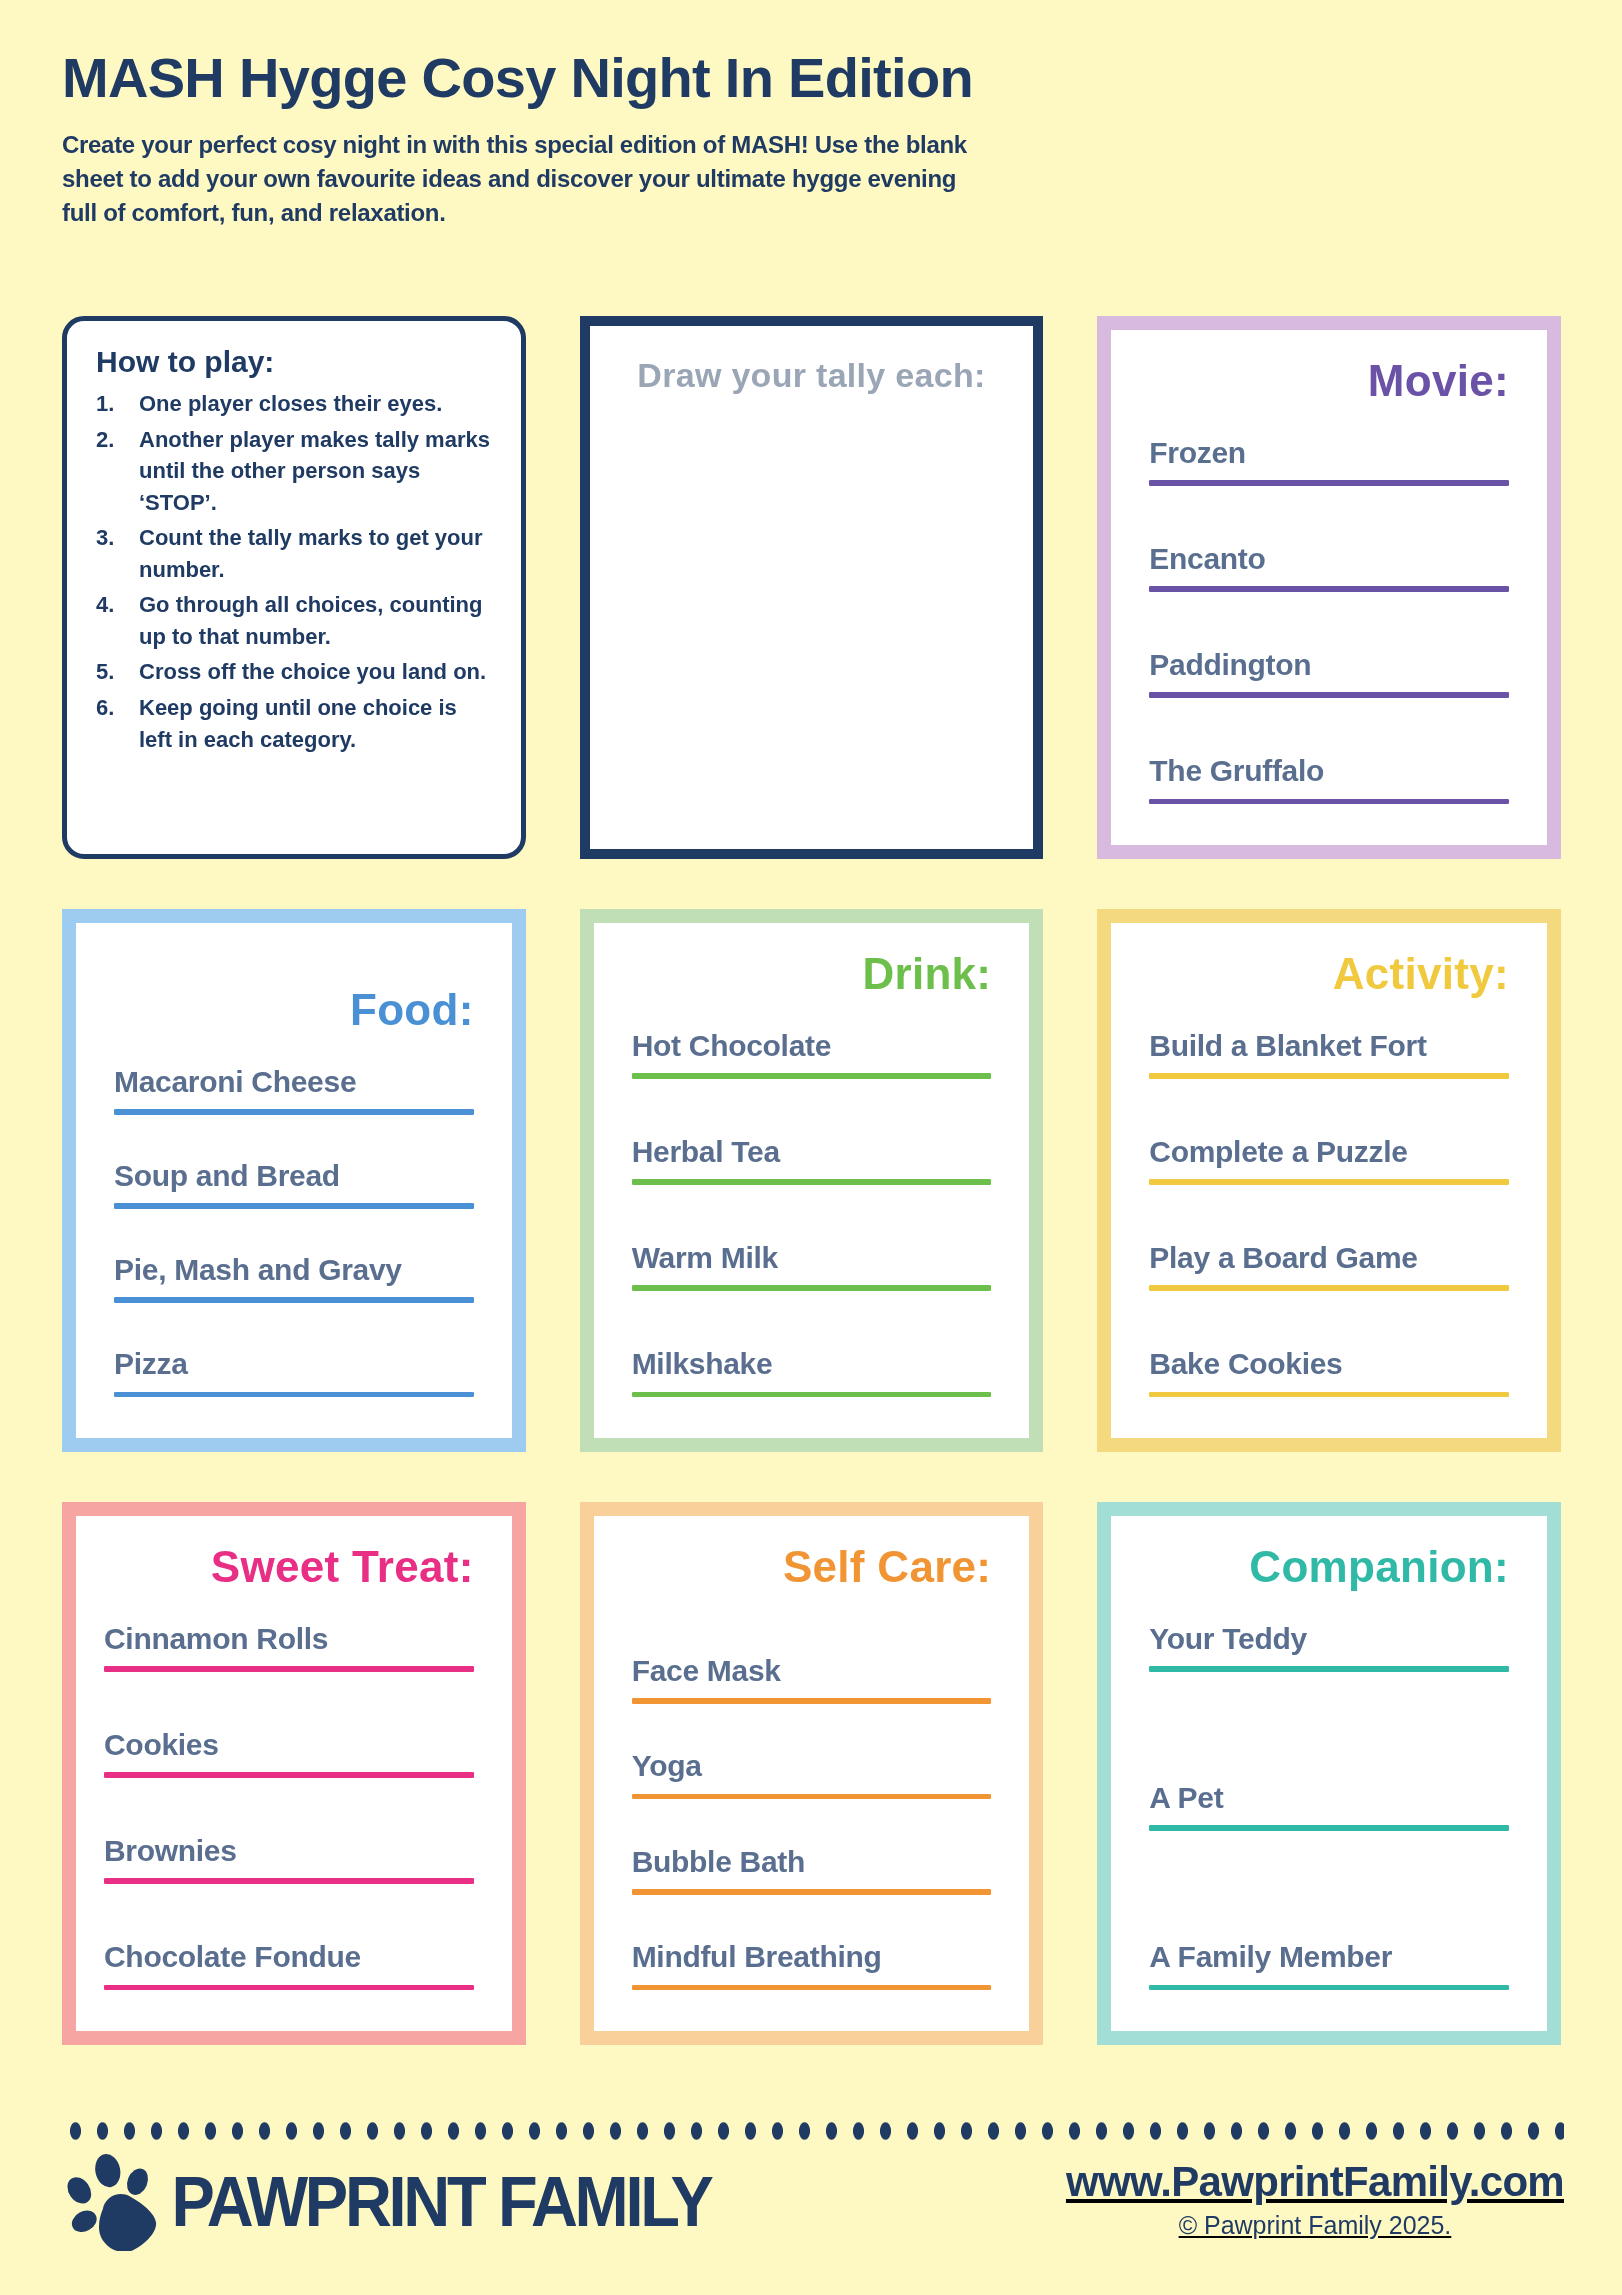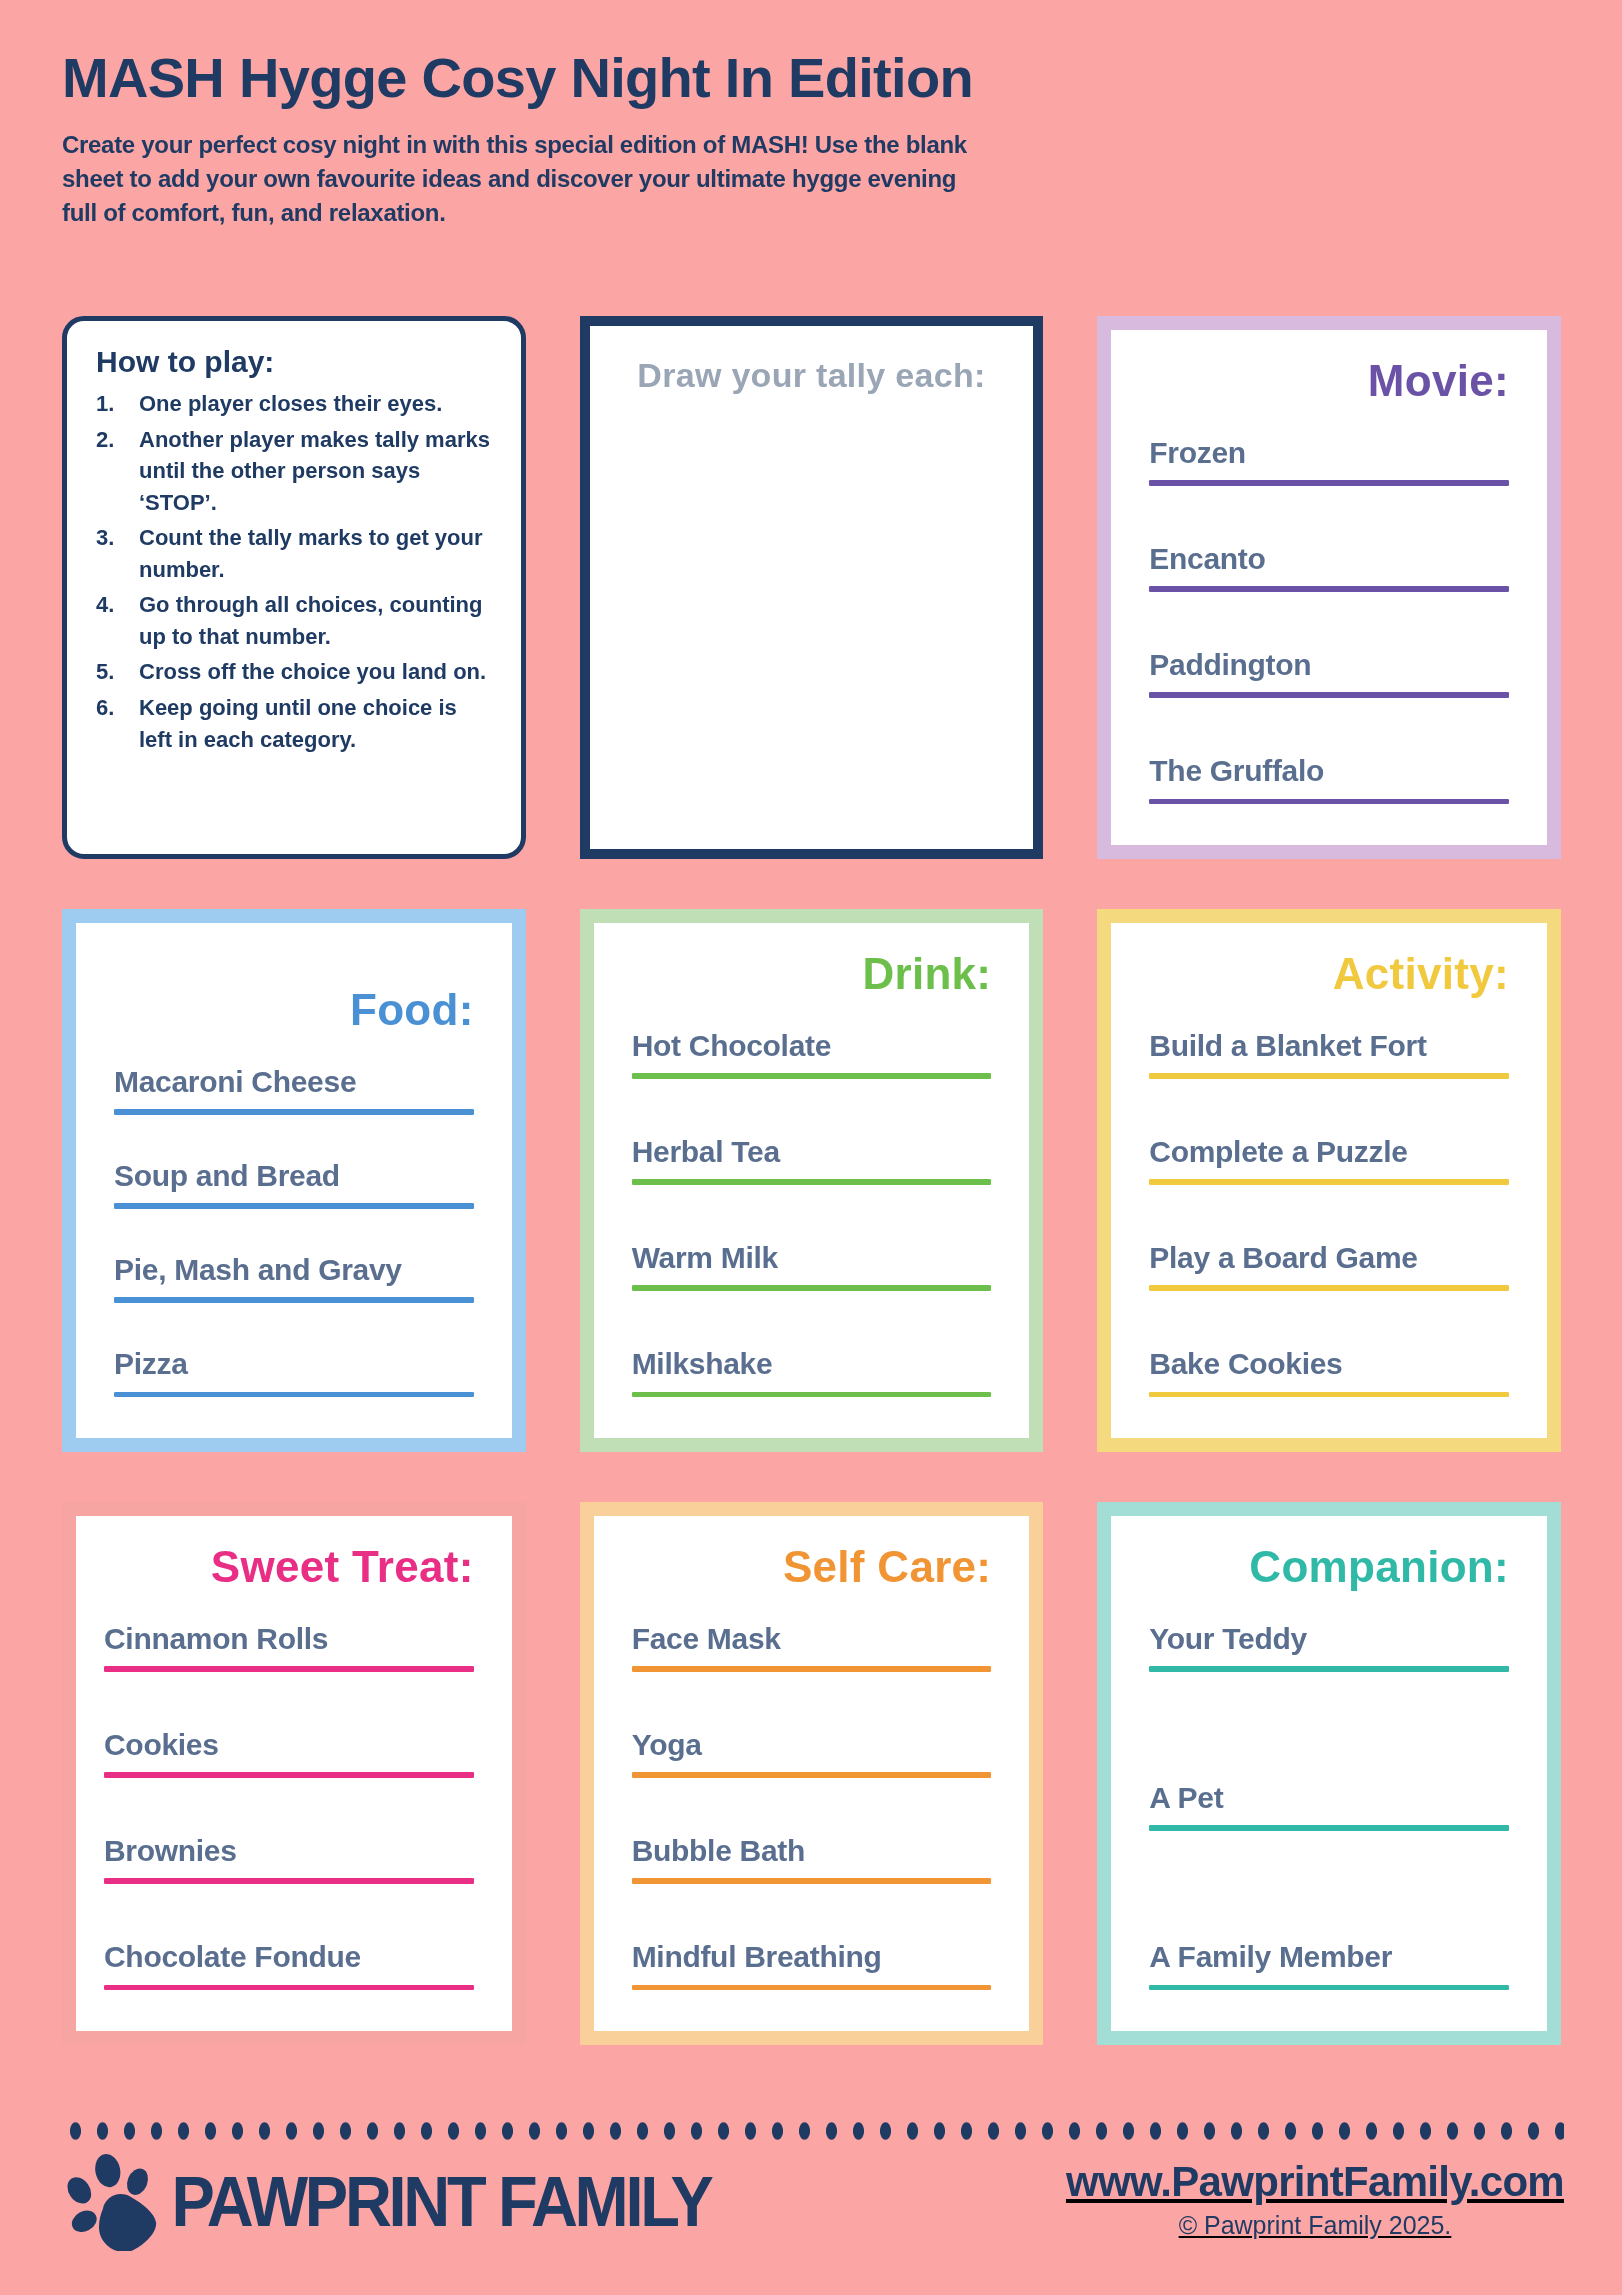--- a/index.html
+++ b/index.html
@@ -2,21 +2,21 @@
 <html style="--navy: #1f3a63; --slate: #5a6f8f; --placeholder: #9aa6b6; --movie-border: #d7bade; --movie-accent: #6a52a6; --food-border: #9dccf0; --food-accent: #4a90d4; --drink-border: #c0dfb7; --drink-accent: #6cbf4a; --activity-border: #f5d97e; --activity-accent: #f0c93e; --sweet-border: #f7a5a2; --sweet-accent: #e92e85; --selfcare-border: #f9d099; --selfcare-accent: #f19433; --companion-border: #a2ded6; --companion-accent: #2fb9a6;font-size:10.5px"><head>
 <meta charset="utf-8">
 <style>
   * { box-sizing: border-box; margin: 0; padding: 0; }
   html, body { background: #ffffff; }
   body { font-family: "Liberation Sans", sans-serif; }
   .page {
     position: relative;
     width: 1623px;
     height: 2295px;
-    background: #fca5a5;
+    background: #fef9c3;
     overflow: hidden;
   }
   
   .header { padding: 47px 62px 0 62px; }
   .page-title {
     font-size: 56px;
     font-weight: bold;
     color: var(--navy);
     letter-spacing: -0.7px;
     line-height: 1.1;
@@ -115,21 +115,21 @@
   .food-box .item-line { background: var(--food-accent); }
   .drink-box     { border-color: var(--drink-border); }
   .drink-box .cat-title { color: var(--drink-accent); }
   .drink-box .item-line { background: var(--drink-accent); }
   .activity-box  { border-color: var(--activity-border); }
   .activity-box .cat-title { color: var(--activity-accent); }
   .activity-box .item-line { background: var(--activity-accent); }
   .sweet-box     { border-color: var(--sweet-border); padding-left: 28px; }
   .sweet-box .cat-title { color: var(--sweet-accent); }
   .sweet-box .item-line { background: var(--sweet-accent); }
-  .selfcare-box  { border-color: var(--selfcare-border); }
+  .selfcare-box  { border-color: var(--selfcare-border); gap: 32px; }
   .selfcare-box .cat-title { color: var(--selfcare-accent); }
   .selfcare-box .item-line { background: var(--selfcare-accent); }
   .companion-box { border-color: var(--companion-border); }
   .companion-box .cat-title { color: var(--companion-accent); }
   .companion-box .item-line { background: var(--companion-accent); }
   
   .footer { margin: 76px 59px 0 62px; }
   .dots {
     height: 19.6px;
     background-image: radial-gradient(5.9px 9.2px at 50% 50%, var(--navy) 86%, transparent 100%);

